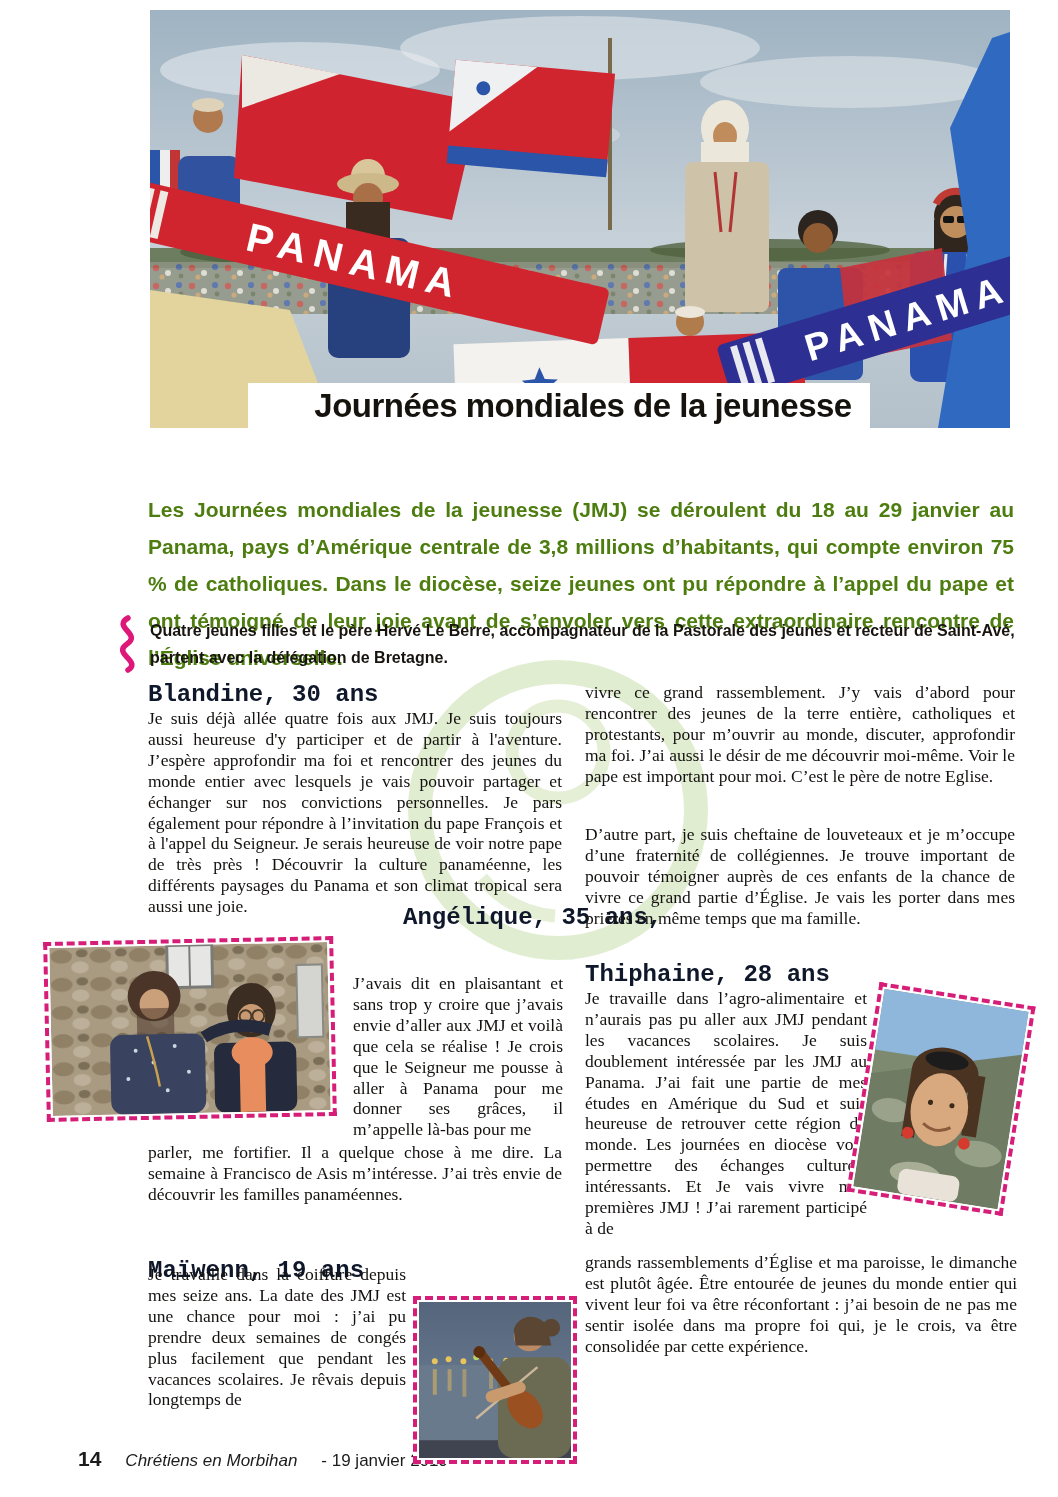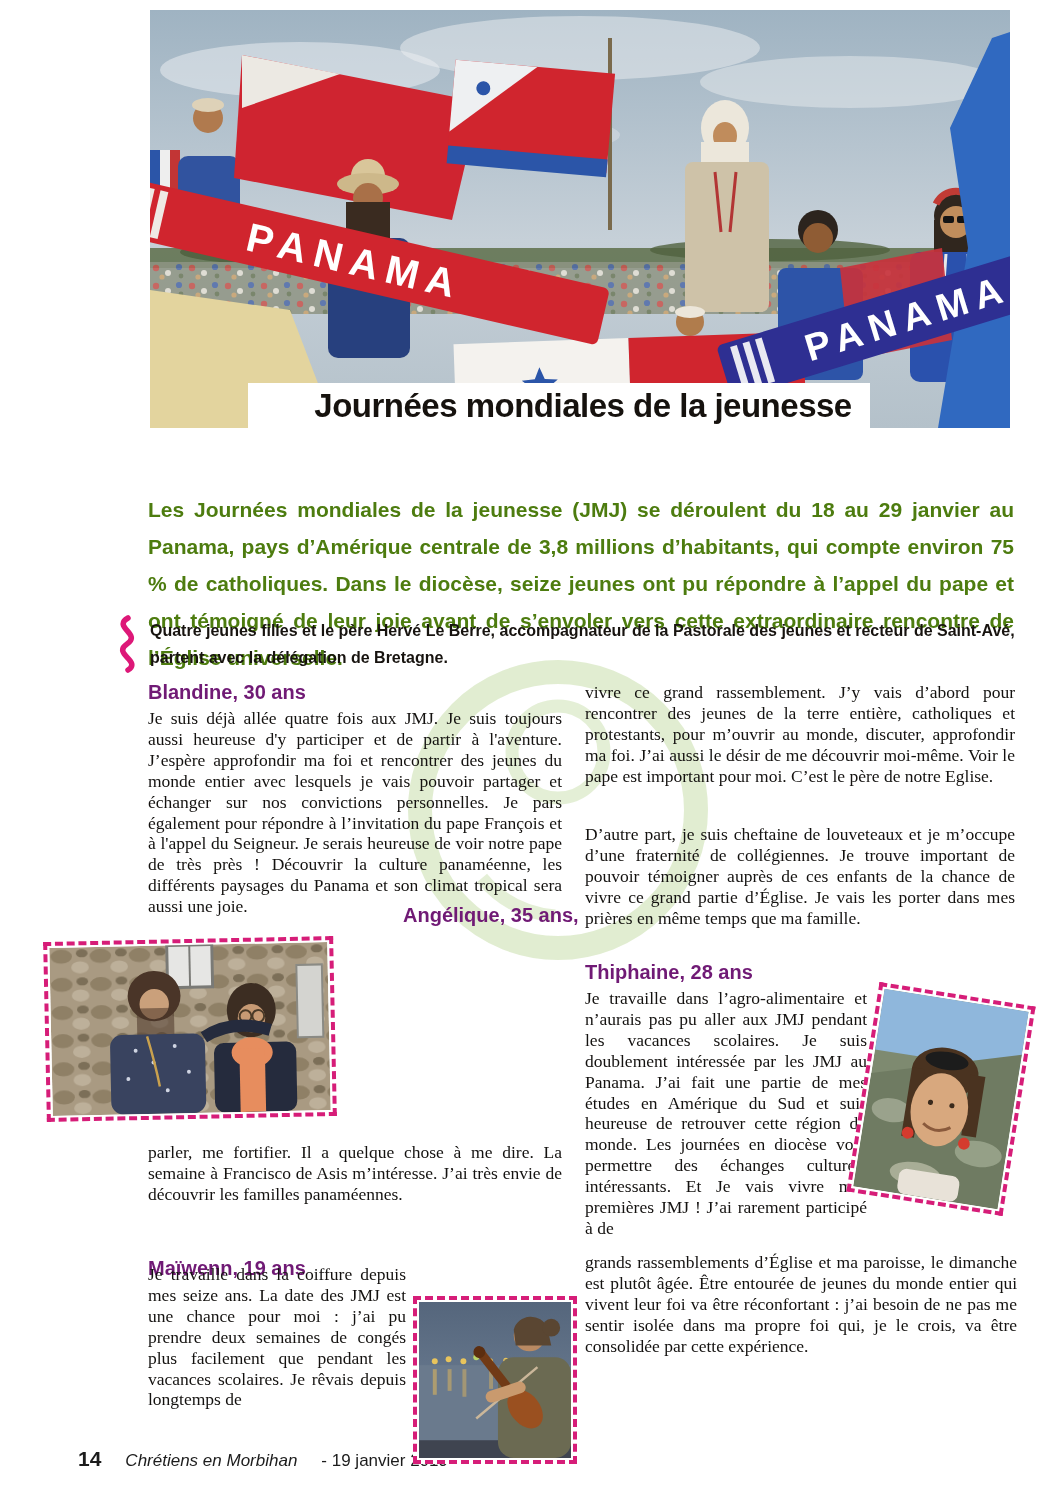--- a/index.html
+++ b/index.html
@@ -32,22 +32,22 @@
   .standfirst {
     position:absolute; left:150px; top:617px; width:868px; z-index:1;
     font-family:"Liberation Sans", sans-serif; font-weight:bold; font-size:16px;
     line-height:27px; color:#17130f;
   }
   .squiggle { position:absolute; left:114px; top:615px; z-index:1; }
   
   .watermark { position:absolute; left:390px; top:640px; z-index:0; }
   
   .h-sec {
-    position:absolute; z-index:1; font-family:Liberation Sans, sans-serif;
-    font-weight:bold; font-size:20px; color:#701a75; white-space:nowrap;
+    position:absolute; z-index:1; font-family:Liberation Mono, monospace;
+    font-weight:bold; font-size:24px; color:#0f172a; white-space:nowrap;
   }
   .bt {
     position:absolute; z-index:1; font-size:17.5px; line-height:20.9px;
     text-align:justify; color:#141210;
   }
   
   .stamp {
     position:absolute; z-index:2; box-sizing:border-box; background:#ffffff;
     border:4px dashed #d61d78; padding:2px;
   }
@@ -193,20 +193,21 @@
     <svg width="26" height="58" viewBox="0 0 26 58">
       <path d="M14,3 C-2,12 28,19 13,29 C-2,39 28,46 14,55" fill="none" stroke="#dd1878" stroke-width="5.5" stroke-linecap="round"></path>
     </svg>
   </div>
   <div class="standfirst">Quatre jeunes filles et le père Hervé Le Berre,  accompagnateur de la Pastorale des jeunes et recteur de Saint-Avé, partent avec la délégation de Bretagne.</div>
 
   <div class="h-sec" style="left:148px; top:681px;">Blandine, 30 ans</div>
   <div class="bt" style="left:148px; top:708px; width:414px;">Je suis déjà allée quatre fois aux JMJ. Je suis toujours aussi heureuse d'y participer et de partir à l'aventure. J’espère approfondir ma foi et rencontrer des jeunes du monde entier avec lesquels je vais pouvoir partager et échanger sur nos convictions personnelles. Je pars également pour répondre à l’invitation du pape François et à l'appel du Seigneur. Je serais heureuse de voir notre pape de très près ! Découvrir la culture panaméenne, les différents paysages du Panama et son climat tropical sera aussi une joie.</div>
 
   <div class="h-sec" style="left:355px; top:904px;margin-left:48px;">Angélique, 35 ans,</div>
+  <div class="bt" style="left:353px; top:973px; width:210px;">J’avais dit en plaisantant et sans trop y croire que j’avais envie d’aller aux JMJ et voilà que cela se réalise ! Je crois que le Seigneur me pousse à aller à Panama pour me donner ses grâces, il m’appelle là-bas pour me</div>
   <div class="bt" style="left:148px; top:1142px; width:414px;">parler, me fortifier. Il a quelque chose à me dire. La semaine à Francisco de Asis m’intéresse. J’ai très envie de découvrir les familles panaméennes.</div>
 
   <div class="h-sec" style="left:148px; top:1230px;margin-top:27px;">Maïwenn, 19 ans</div>
   <div class="bt" style="left:148px; top:1256px; width:258px;margin-top:8px;">Je travaille dans la coiffure depuis mes seize ans. La date des JMJ est une chance pour moi : j’ai pu prendre deux semaines de congés plus facilement que pendant les vacances scolaires. Je rêvais depuis longtemps de</div>
 
   <div class="bt" style="left:585px; top:682px; width:430px;">vivre ce grand rassemblement. J’y vais d’abord pour rencontrer des jeunes de la terre entière, catholiques et protestants, pour m’ouvrir au monde, discuter, approfondir ma foi. J’ai aussi le désir de me découvrir moi-même. Voir le pape est important pour moi. C’est le père de notre Eglise.</div>
   <div class="bt" style="left:585px; top:824px; width:430px;">D’autre part, je suis cheftaine de louveteaux et je m’occupe d’une fraternité de collégiennes. Je trouve important de pouvoir témoigner auprès de ces enfants de la chance de vivre ce grand partie d’Église. Je vais les porter dans mes prières en même temps que ma famille.</div>
 
   <div class="h-sec" style="left:585px; top:961px;">Thiphaine, 28 ans</div>
   <div class="bt" style="left:585px; top:988px; width:282px;">Je travaille dans l’agro-alimentaire et n’aurais pas pu aller aux JMJ pendant les vacances scolaires. Je suis doublement intéressée par les JMJ au Panama. J’ai fait une partie de mes études en Amérique du Sud et suis heureuse de retrouver cette région du monde. Les journées en diocèse vont permettre des échanges culturels intéressants. Et Je vais vivre mes premières JMJ ! J’ai rarement participé à de</div>

